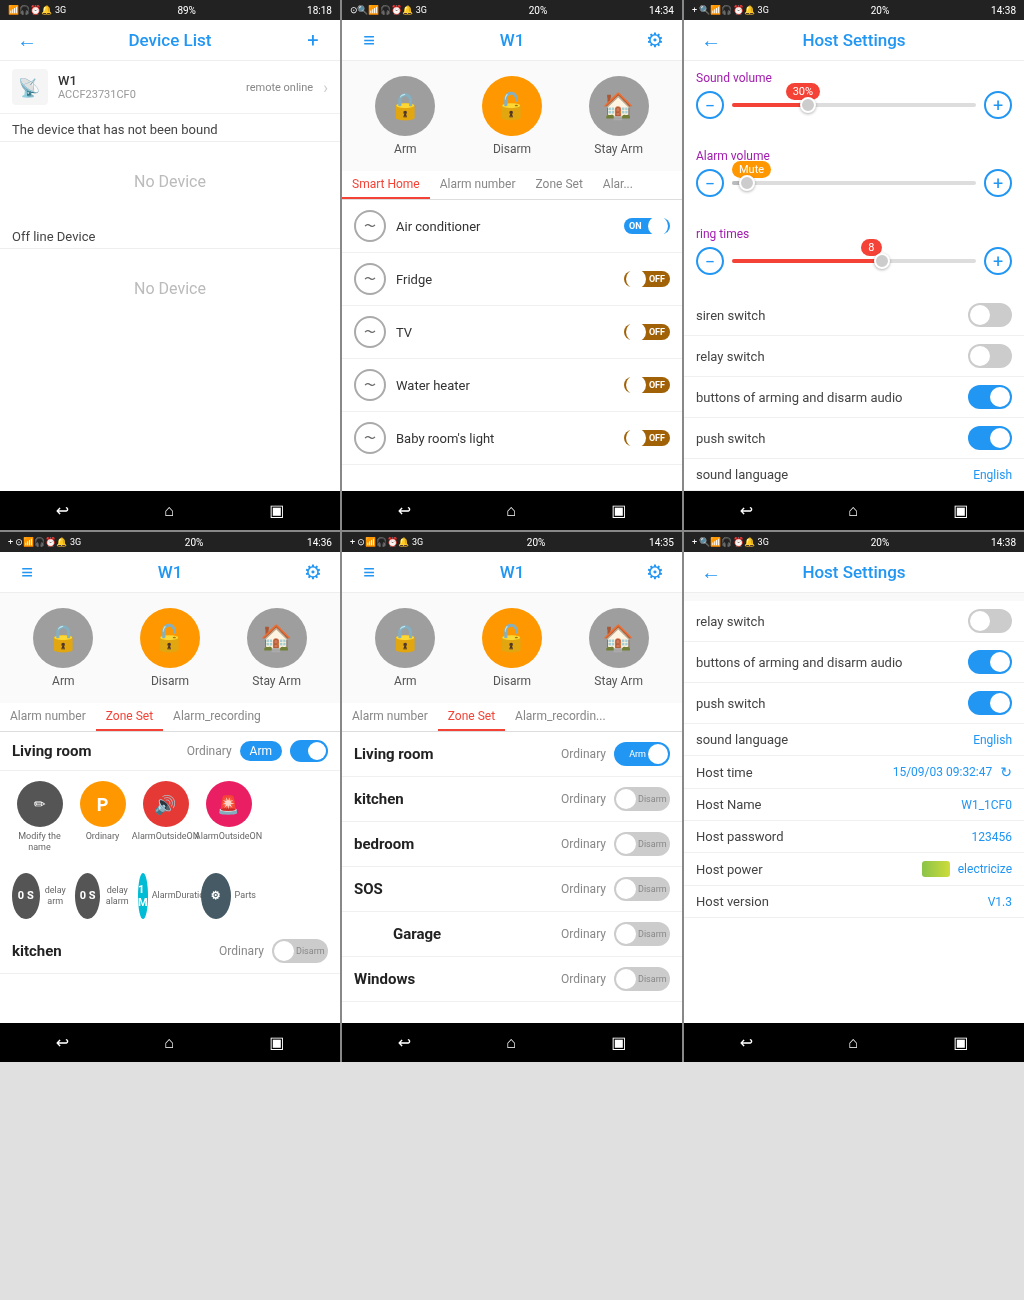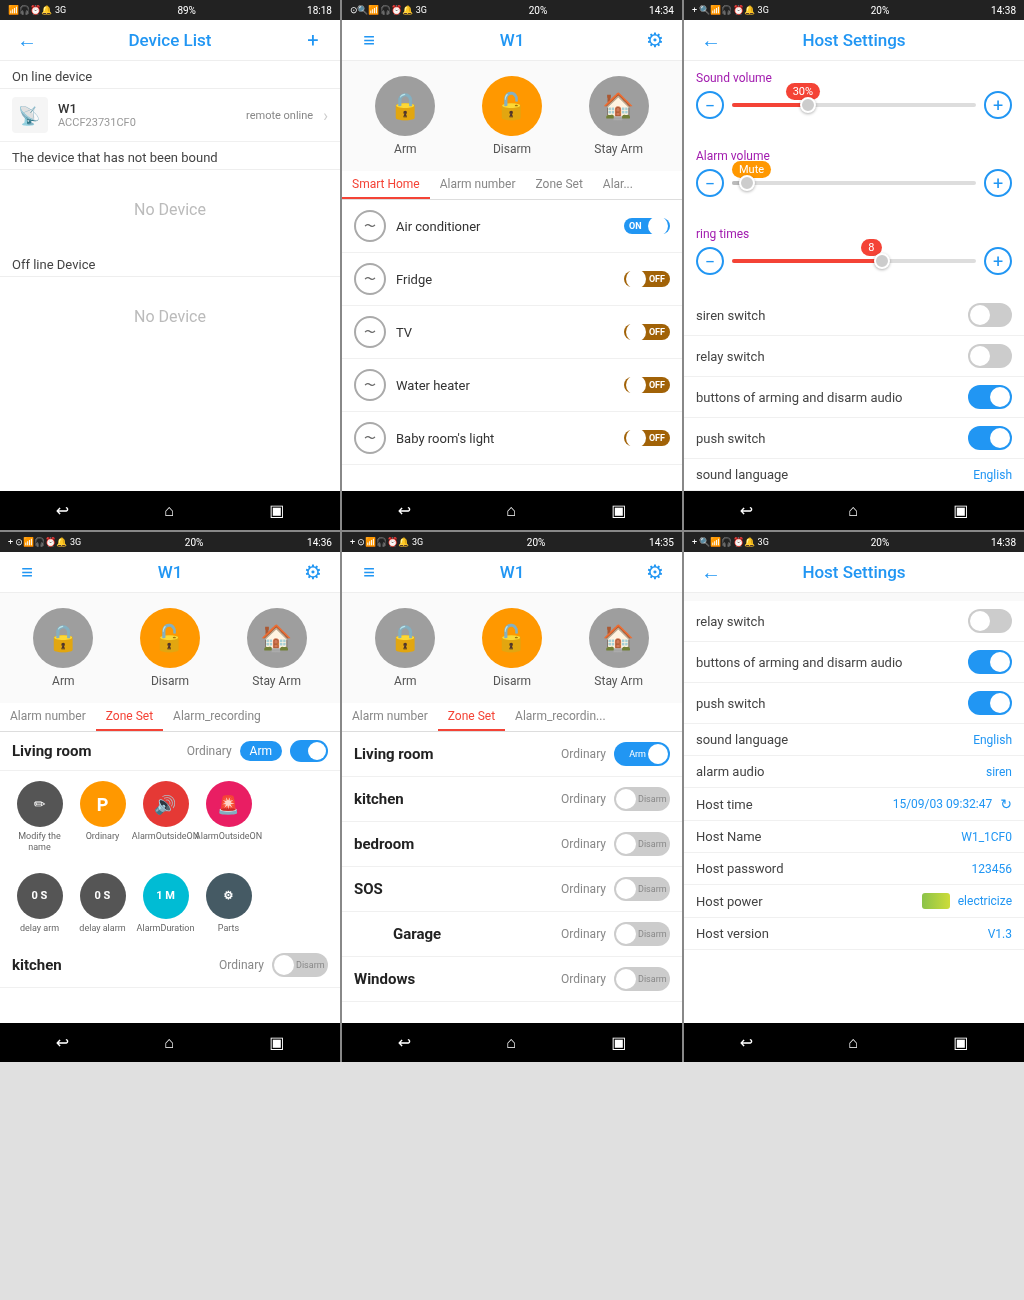--- a/index.html
+++ b/index.html
@@ -332,21 +332,21 @@
       color: #fff;
     }
     .zone-circle.dark { background: #555; }
     .zone-circle.orange { background: #FF9800; }
     .zone-circle.red { background: #E53935; }
     .zone-circle.pink { background: #E91E63; }
     .zone-icon-label { font-size: 9px; color: #666; text-align: center; line-height: 1.2; }
 
     .delay-item {
       display: flex;
-      flex-direction: column;
+      flex-direction: row;
       align-items: center;
       gap: 4px;
       width: 55px;
     }
     .delay-circle {
       width: 46px;
       height: 46px;
       border-radius: 50%;
       background: #555;
       display: flex;
@@ -397,21 +397,20 @@
       <div class="status-icons">📶🎧⏰🔔 3G</div>
       <div>89%</div>
       <div>18:18</div>
     </div>
     <div class="app-header">
       <div class="icon-btn">←</div>
       <div class="title">Device List</div>
       <div class="icon-btn">+</div>
     </div>
     <div class="content">
-      <div class="section-header">On line device</div>
       <div class="device-item">
         <div class="device-icon">📡</div>
         <div class="device-info">
           <div class="device-name">W1</div>
           <div class="device-id">ACCF23731CF0</div>
         </div>
         <div class="device-status">remote online</div>
         <div class="chevron">›</div>
       </div>
       <div class="section-header">The device that has not been bound</div>
@@ -815,24 +814,20 @@
         <div class="settings-row-label">push switch</div>
         <div class="settings-toggle on">
           <div class="settings-toggle-knob"></div>
         </div>
       </div>
       <div class="settings-row">
         <div class="settings-row-label">sound language</div>
         <div class="settings-row-value">English</div>
       </div>
       <div class="settings-row">
-        <div class="settings-row-label">alarm audio</div>
-        <div class="settings-row-value">siren</div>
-      </div>
-      <div class="settings-row">
         <div class="settings-row-label">Host time</div>
         <div style="display:flex;align-items:center;gap:4px;">
           <div class="time-value">15/09/03  09:32:47</div>
           <div class="refresh-icon">↻</div>
         </div>
       </div>
       <div class="settings-row">
         <div class="settings-row-label">Host Name</div>
         <div class="settings-row-value">W1_1CF0</div>
       </div>

